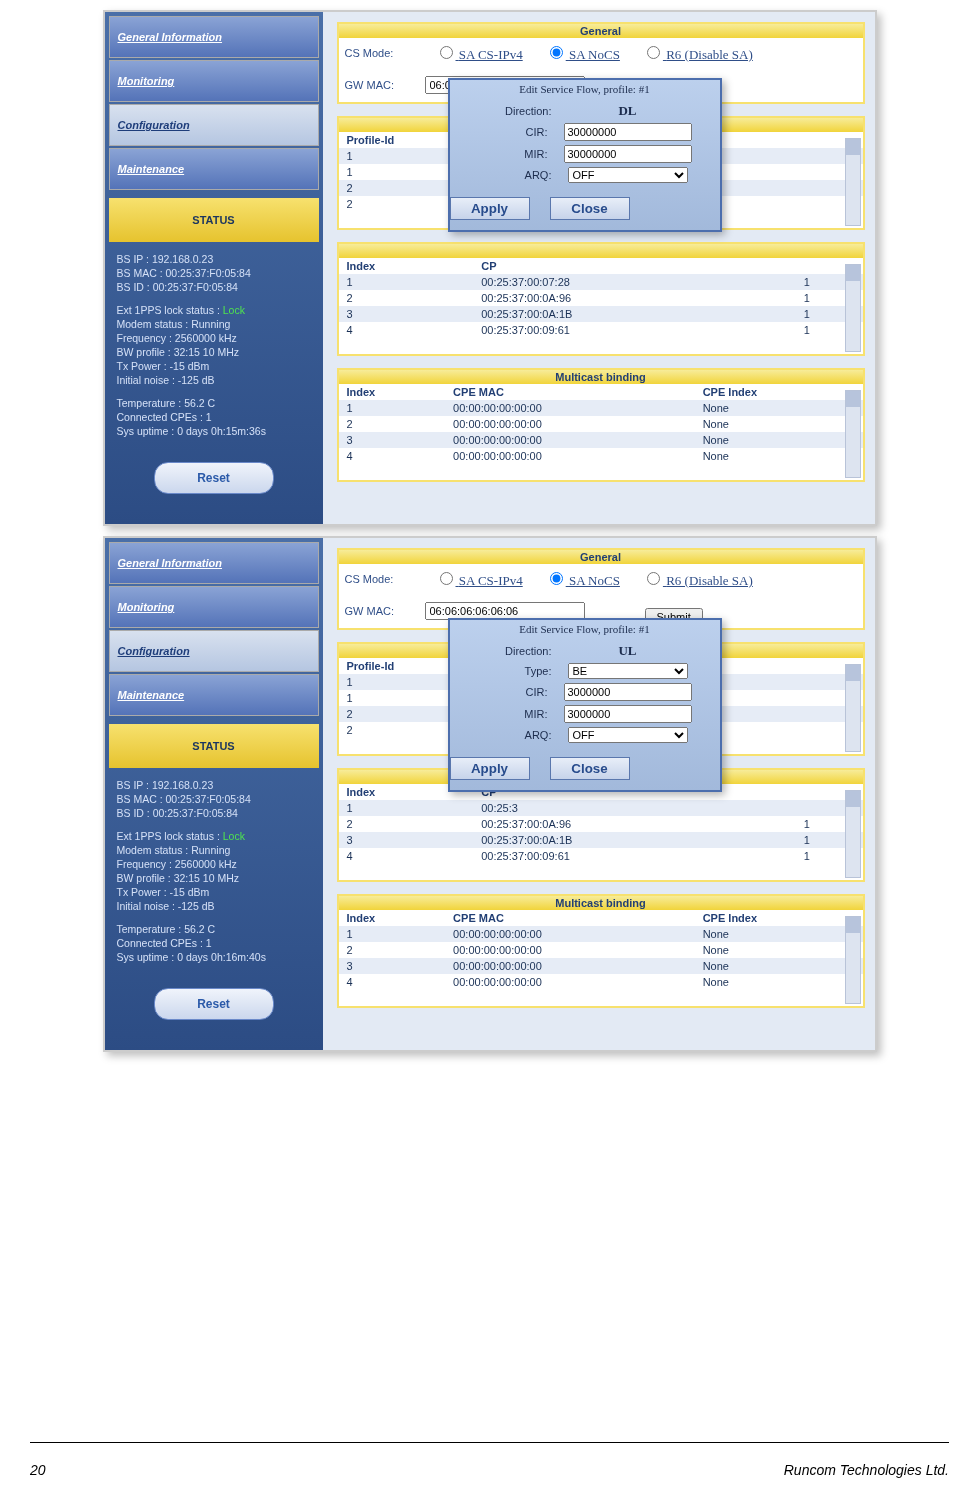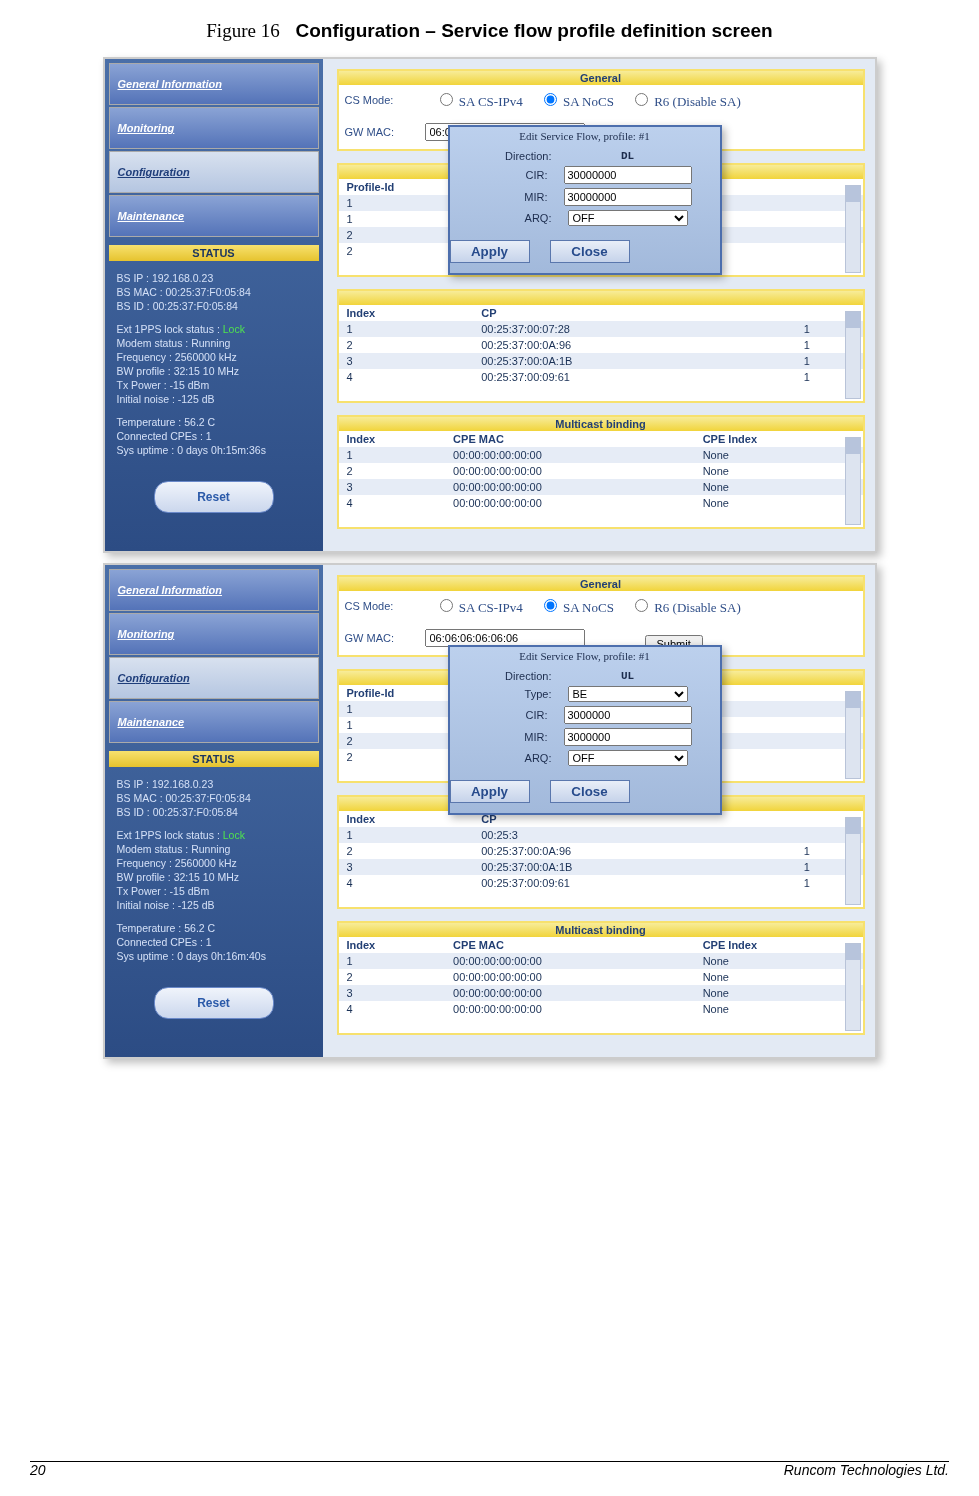--- a/index.html
+++ b/index.html
@@ -73,21 +73,21 @@
   }
   .nav-item.active {
     background: linear-gradient(#d8e1ef, #b5c6e1);
     color: #1e3d7a;
   }
   .status-title {
     background: linear-gradient(#f7e16e, #e6c32e);
     color: #1b355f;
     font-weight: bold;
     text-align: center;
-    padding: 2px 0;
+    padding: 16px 0;
     margin-top: 6px;
     font-size: 11px;
   }
   .status-block {
     padding: 8px 8px 6px 8px;
     font-size: 10.5px;
     line-height: 1.35;
     color: #d4e0f7;
   }
   .status-block .lock { color: #4fe24f; }
@@ -133,21 +133,21 @@
     padding: 2px 6px;
     font-size: 11px;
     color: #2f4e88;
   }
   .panel-row .lbl { width: 80px; }
   .panel-row input[type=text] {
     font-size: 11px;
     padding: 1px 3px;
     width: 150px;
   }
-  .radio-row { display: flex; gap: 16px; padding: 3px 10px; align-items: center; font-family: "Times New Roman", serif; font-size: 13px; }
+  .radio-row { display: flex; gap: 22px; padding: 3px 10px; align-items: center; font-family: "Times New Roman", serif; font-size: 13px; text-decoration: underline; }
   .submit-btn { font-size: 11px; padding: 1px 10px; margin-left: 60px; margin-top: 12px; }
 
   .tbl { width: 100%; border-collapse: collapse; font-size: 11px; }
   .tbl th { color: #223f74; font-weight: bold; padding: 2px 8px; text-align: left; }
   .tbl td { padding: 2px 8px; color: #1a3156; }
   .tbl tr:nth-child(even) td { background: #e6ecf6; }
   .scroll-indicator {
     position: absolute;
     right: 2px;
     top: 20px;
@@ -170,21 +170,21 @@
     color: #1c2c4d;
   }
   .modal-title {
     text-align: center;
     font-family: "Times New Roman", serif;
     font-size: 11px;
     padding: 3px 0 6px;
   }
   .modal-row { display: flex; align-items: center; justify-content: center; gap: 16px; padding: 2px 10px; }
   .modal-row .mlbl { width: 70px; text-align: right; }
-  .modal-row .mdir { font-family: Liberation Mono, monospace; font-weight: bold; font-size: 11px; width: 120px; text-align: center; }
+  .modal-row .mdir { font-family: Liberation Serif, serif; font-weight: bold; font-size: 13px; width: 120px; text-align: center; }
   .modal-row input, .modal-row select { width: 120px; font-size: 11px; }
   .modal-btns { display: flex; gap: 20px; padding: 12px 0 10px; }
   .modal-btns button {
     width: 80px;
     padding: 3px 0;
     font-weight: bold;
     color: #274b8c;
     border: 1px solid #5a77ad;
     background: linear-gradient(#e8eef8, #c6d3ea);
     cursor: pointer;
@@ -193,33 +193,29 @@
   .footer-row {
     position: absolute;
     left: 30px;
     right: 30px;
     bottom: 18px;
     display: flex;
     justify-content: space-between;
     font-style: italic;
     font-size: 14px;
     border-top: 1px solid #000;
-    padding-top: 0;
+    padding-top: 19px;
     gap: 41px;
   }
 </style>
 </head>
 <body>
 
 <div class="page">
 
-  <div class="fig-title">
-    <span class="fignum">Figure 16</span>&nbsp;&nbsp;
-    <span class="figtext">Configuration – Service flow profile definition screen</span>
-  </div>
 
   <div class="screenshot">
     <div class="sidebar">
       <div class="nav-item">General Information</div>
       <div class="nav-item">Monitoring</div>
       <div class="nav-item active">Configuration</div>
       <div class="nav-item">Maintenance</div>
       <div class="status-title">STATUS</div>
       <div class="status-block">
         <div class="status-group">

